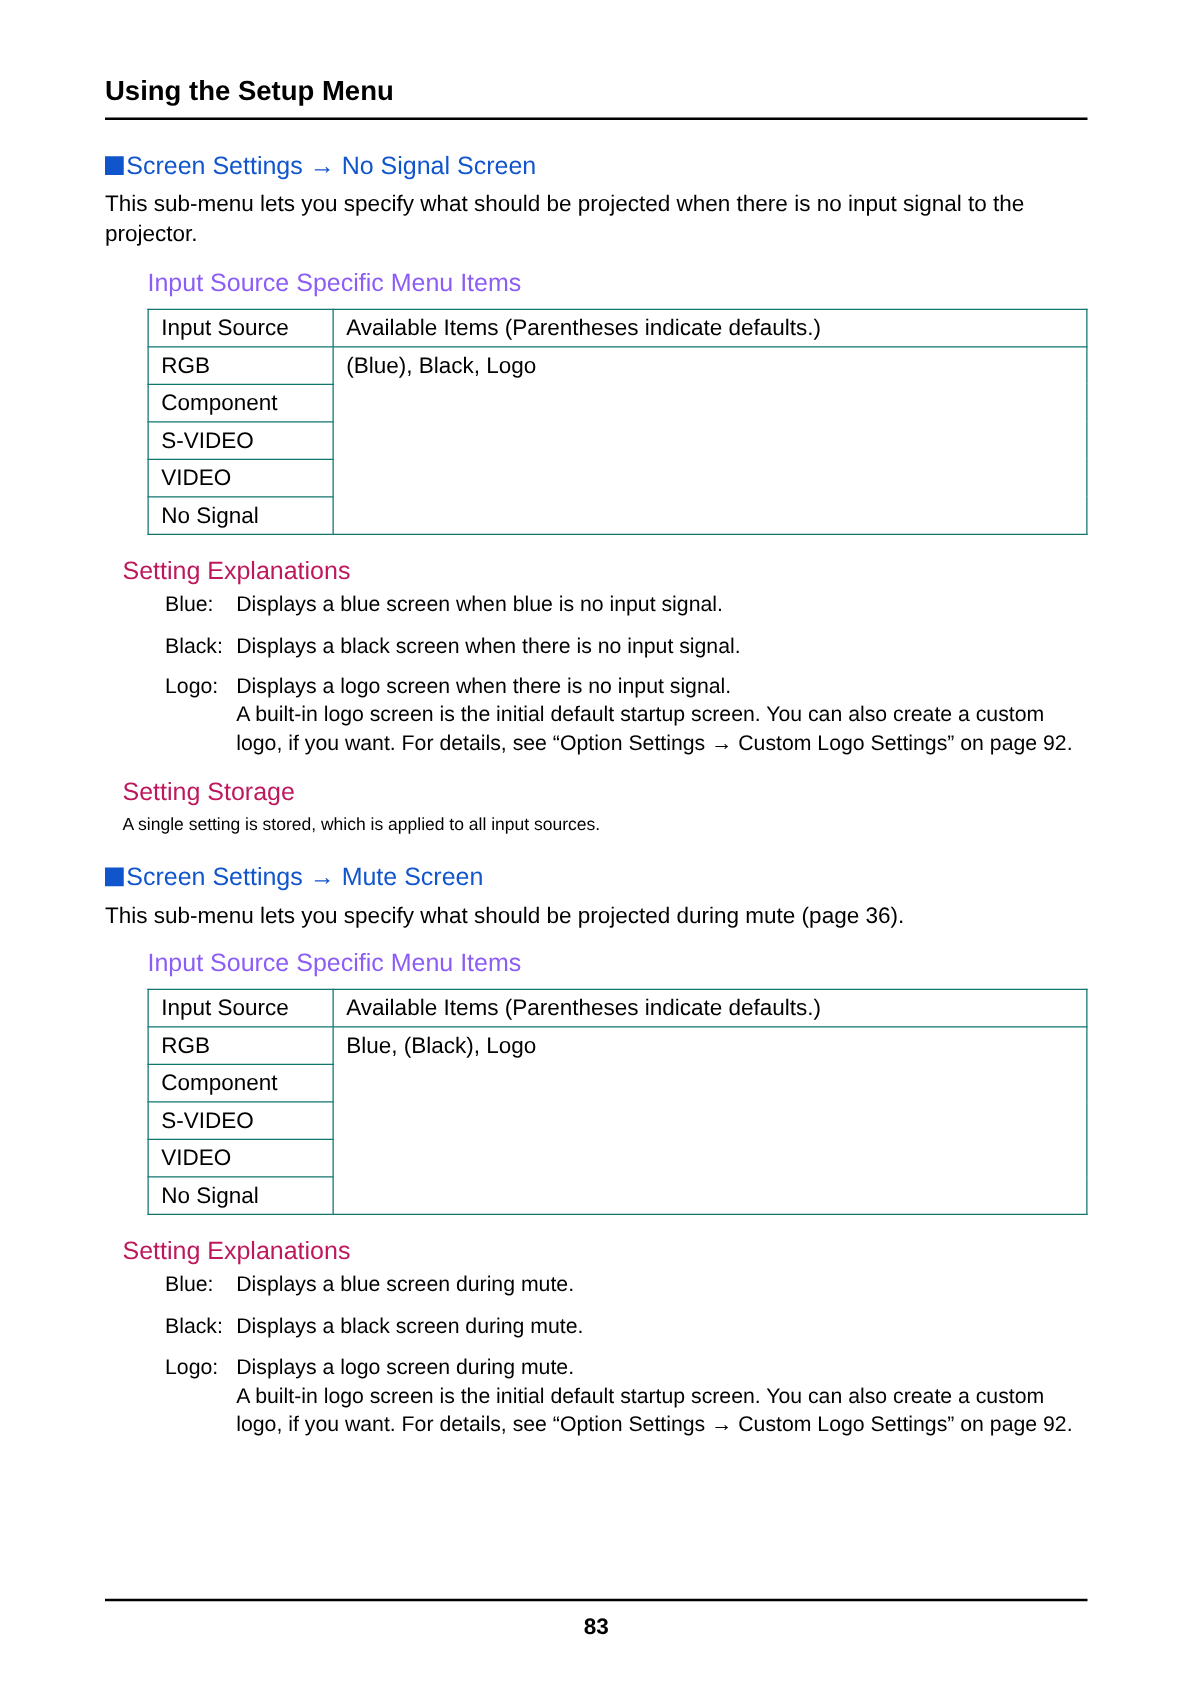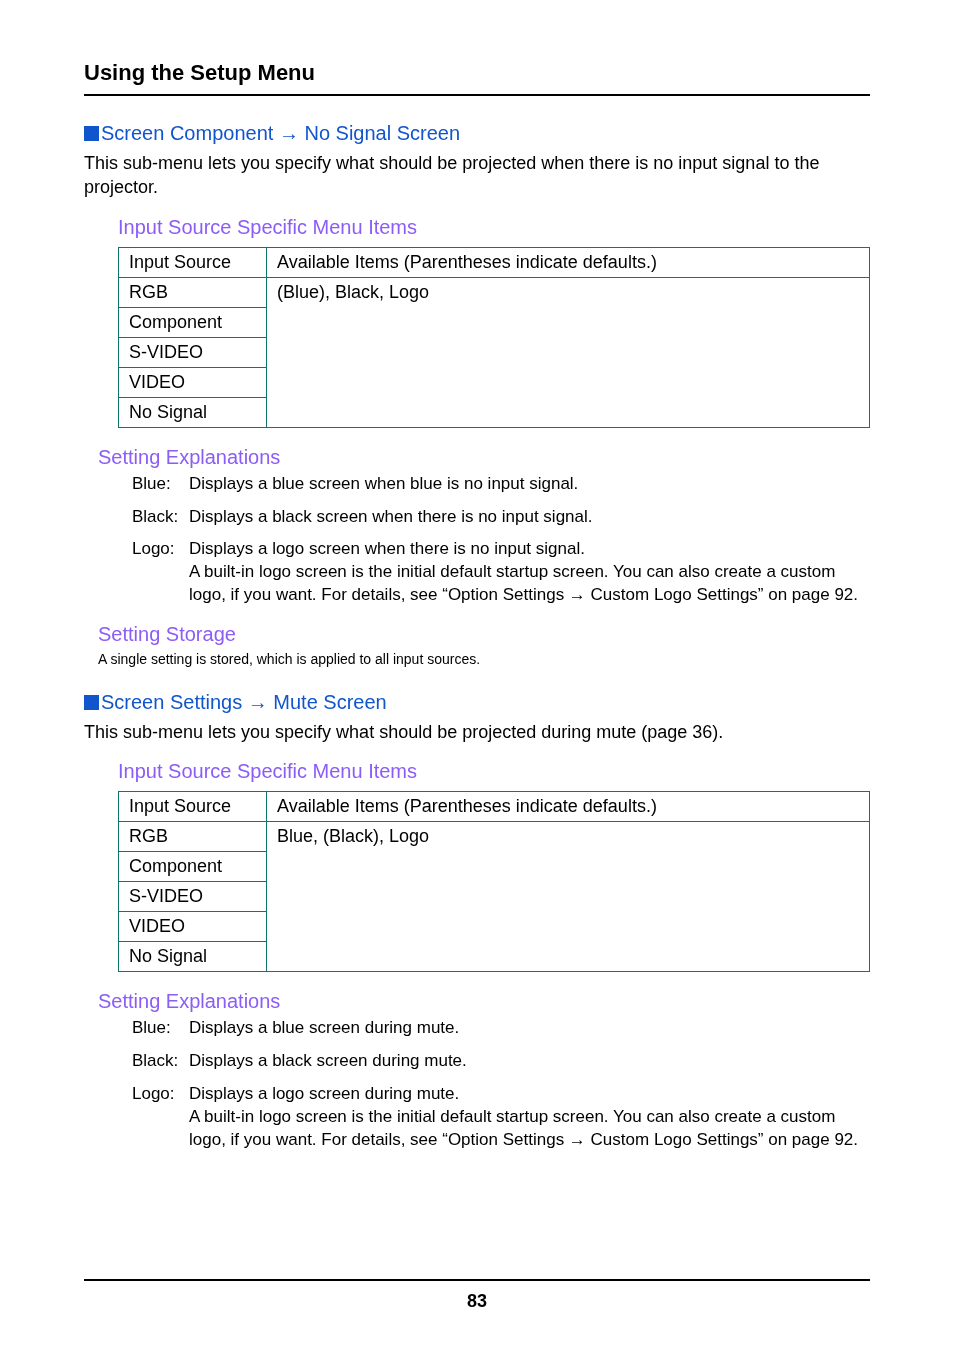--- a/index.html
+++ b/index.html
@@ -43,21 +43,21 @@
       margin-bottom: 16px;
     }
     .sub-title {
       font-size: 20px;
       color: #8b5cf6;
       margin-left: 34px;
       margin-bottom: 8px;
     }
     .sub-title-no-indent {
       font-size: 20px;
-      color: #8b5cf6;
+      color: #be185d;
       margin-left: 14px;
       margin-bottom: 4px;
     }
     table.data {
       border-collapse: collapse;
       width: calc(100% - 34px);
       margin-left: 34px;
       margin-bottom: 18px;
       font-size: 18px;
     }
@@ -107,21 +107,21 @@
       font-weight: bold;
     }
   </style>
 </head>
 <body>
 
 <div class="page-header">Using the Setup Menu</div>
 <hr class="header-rule">
 
 <div class="section-title">
-  <span class="bullet"></span><span>Screen Component → No Signal Screen</span>
+  <span class="bullet"></span><span>Screen Settings → No Signal Screen</span>
 </div>
 <div class="body-text">This sub-menu lets you specify what should be projected when there is no input signal to the projector.</div>
 
 <div class="sub-title">Input Source Specific Menu Items</div>
 
 <table class="data">
   <tbody>
       <tr>
     <td class="col1">Input Source</td>
     <td>Available Items (Parentheses indicate defaults.)</td>

